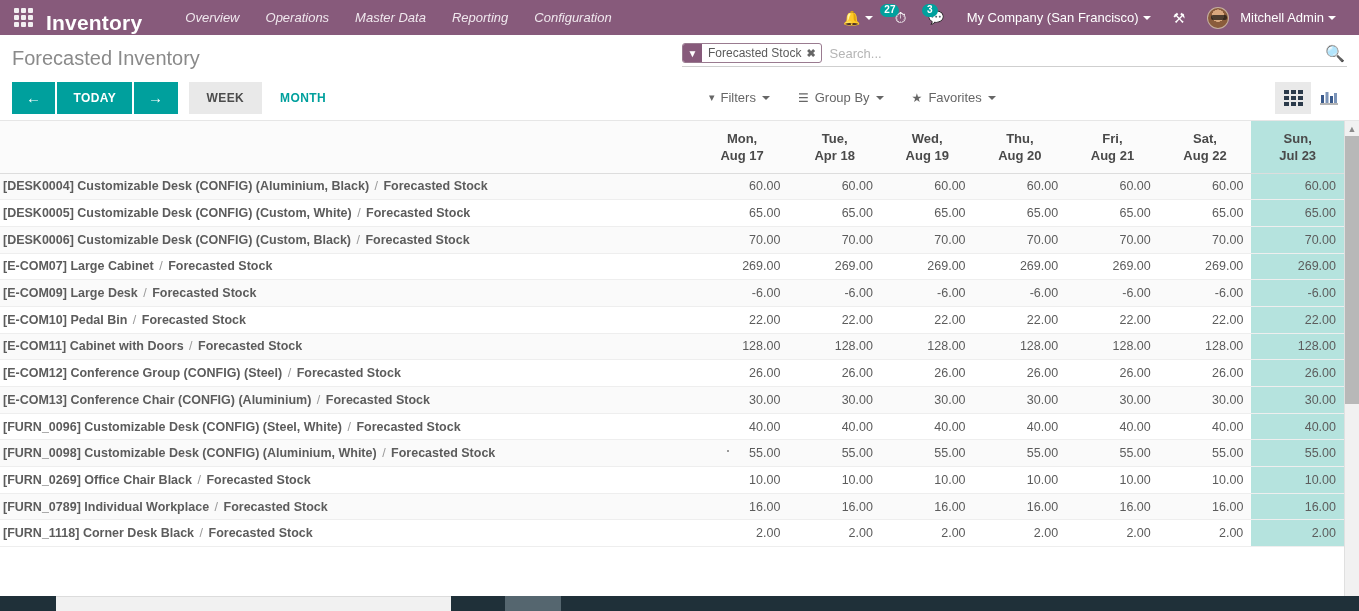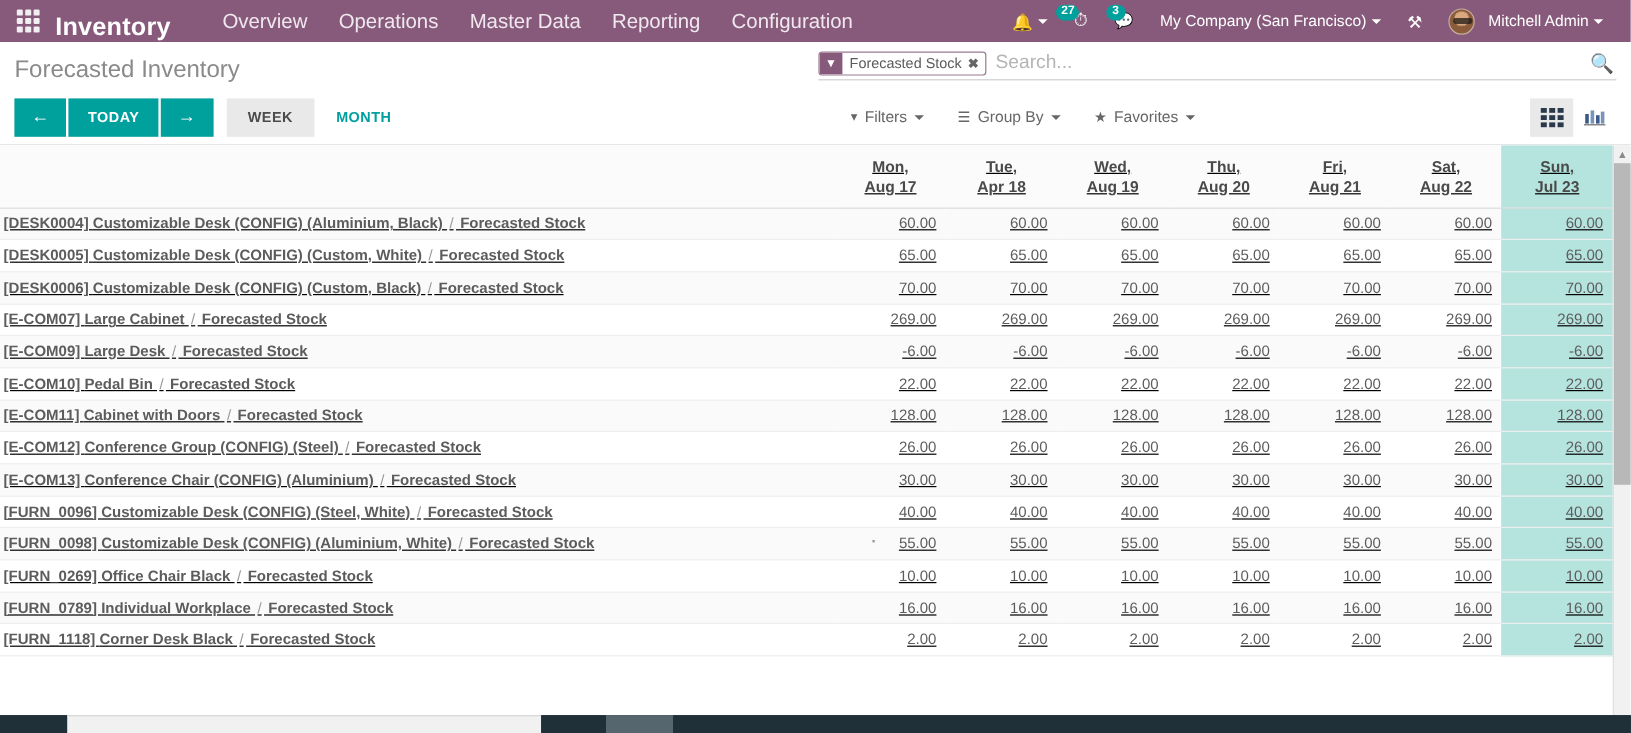--- a/index.html
+++ b/index.html
@@ -28,22 +28,22 @@
     grid-template-columns: repeat(3, 5px);
     grid-template-rows: repeat(3, 5px);
     gap: 2px;
   }
   .apps-grid .g i { background: #f2eef1; display: block; border-radius: 1px; }
   .brand {
     font-size: 21px; font-weight: bold; color: #fff;
     margin-right: 30px; letter-spacing: .2px; cursor: pointer;
   }
   .menu-item {
-    font-size: 17px; color: #f0e8ee; padding: 0 13px;
-    line-height: 35px; cursor: pointer; white-space: nowrap;
+    font-size: 13px; color: #f0e8ee; padding: 0 13px;
+    line-height: 35px; cursor: pointer; white-space: nowrap; font-style: italic;
   }
   .nav-right {
     margin-left: auto; display: flex; align-items: center;
     padding-right: 12px; gap: 0px;
   }
   .nav-icon-btn {
     display: flex; align-items: center; gap: 4px;
     padding: 0 11px; height: 35px; cursor: pointer;
     position: relative; color: #fff; font-size: 13px;
   }
@@ -105,21 +105,21 @@
     display: flex; align-items: center; justify-content: center;
     width: 19px; font-size: 10px;
   }
   .facet-label {
     color: #5a5a5a; padding: 0 5px 0 6px;
     display: flex; align-items: center; gap: 5px;
   }
   .facet-x { color: #666; font-size: 11px; cursor: pointer; font-weight: bold; }
   .search-input {
     border: 0; outline: 0; flex: 1;
-    font-size: 16px; color: #333; padding-left: 8px;
+    font-size: 13px; color: #333; padding-left: 8px;
     font-family: "Liberation Sans", sans-serif;
     background: transparent;
   }
   .search-input::placeholder { color: #b5b5b5; }
   .search-magnifier {
     color: #6b6b6b; font-size: 16px; cursor: pointer;
     padding-left: 8px; padding-right: 2px;
   }
 
   .cp-bottom {
@@ -168,21 +168,21 @@
   }
   .mini-grid i { background: #2b3a4a; display: block; }
 
   
   .table-wrap {
     position: relative;
     height: 486px; width: 1359px;
     overflow: hidden; background: #fff;
   }
   table.gantt {
-    border-collapse: collapse; width: 1344px; table-layout: fixed; text-decoration: underline;
+    border-collapse: collapse; width: 1344px; table-layout: fixed;
   }
   table.gantt th, table.gantt td {
     font-size: 13px; color: #4f4f4f;
     border-bottom: 1px solid #eeeeee;
   }
   table.gantt th.corner {
     width: 695px; background: #fbfbfb; border-bottom: 1px solid #dddddd;
   }
   table.gantt th.day {
     width: 92.5px; height: 52px;

